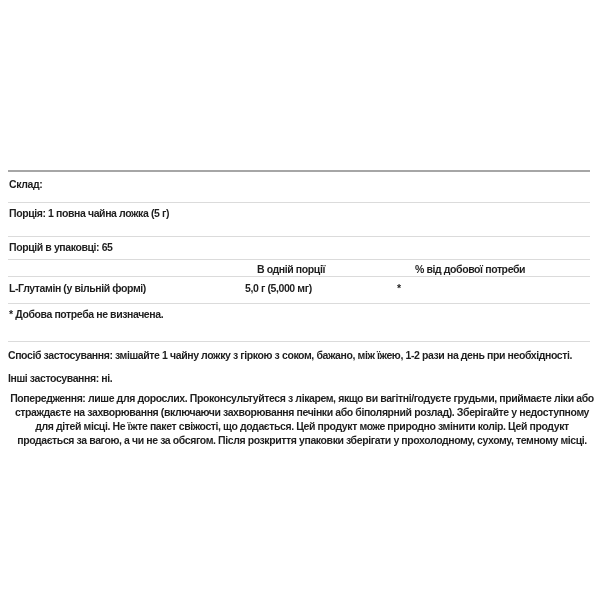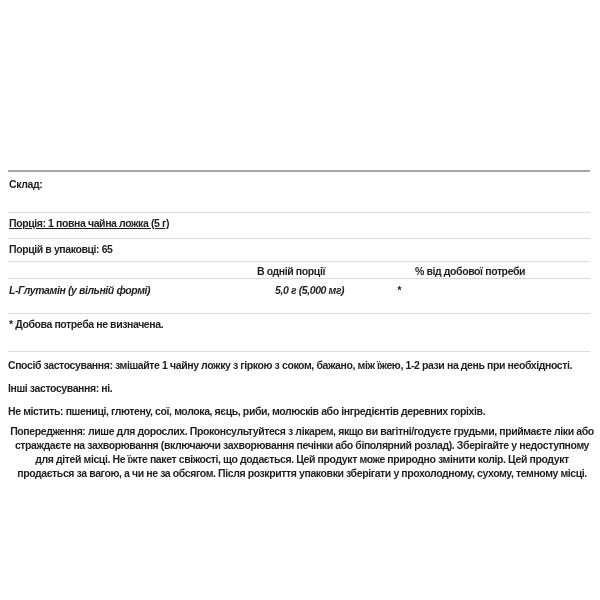--- a/index.html
+++ b/index.html
@@ -17,30 +17,30 @@
     font-weight:bold;
     letter-spacing:-0.4px;
     color:#1e1e1e;
     line-height:13px;
   }
   .row {
     margin:0 10px 0 8px;
     border-bottom:1px solid #dbdbdb;
     position:relative;
   }
-  .row-top     { border-top:2px solid #a6a6a6; padding:6px 0 21px 1px; }
-  .row-serving { padding:4px 0 8px 1px;text-decoration:underline; }
+  .row-top     { border-top:2px solid #a6a6a6; padding:6px 0 11px 1px; }
+  .row-serving { padding:4px 0 16px 1px; }
   .row-count   { padding:4px 0 5px 1px; }
   .row-header  { padding:3px 0 0 1px; }
-  .row-data    { padding:5px 0 16px 1px;font-style:italic; }
+  .row-data    { padding:5px 0 8px 1px; }
   .row-foot    { padding:4px 0 20px 1px; }
   .col2 { position:absolute; left:249px; top:inherit; }
   .row-header .col2 { position:absolute; left:249px; }
   .row-header .col3 { position:absolute; left:387px;margin-left:20px; }
-  .row-data   .col2 { position:absolute; left:267px; }
+  .row-data   .col2 { position:absolute; left:237px; }
   .row-data   .col3 { position:absolute; left:389px; }
   .para {
     margin:0 4px 0 8px;
     line-height:14px;
   }
   .p1 { margin-top:6px; }
   .p2 { margin-top:9px; }
   .p3 { margin-top:9px; }
   .p4 { margin-top:6px;text-align:center; }
 </style>
@@ -74,17 +74,16 @@
   </div>
 
   <div class="row row-foot">
     <span>* Добова потреба не визначена.</span>
   </div>
 
   <div class="para p1">Спосіб застосування: змішайте 1 чайну ложку з гіркою з соком, бажано, між їжею, 1-2 рази на день при необхідності.</div>
 
   <div class="para p2">Інші застосування: ні.</div>
 
-  <div class="para p3">Не містить: пшениці, глютену, сої, молока, яєць, риби, молюсків або інгредієнтів деревних горіхів.</div>
 
   <div class="para p4">Попередження: лише для дорослих. Проконсультуйтеся з лікарем, якщо ви вагітні/годуєте грудьми, приймаєте ліки або страждаєте на захворювання (включаючи захворювання печінки або біполярний розлад). Зберігайте у недоступному для дітей місці. Не їжте пакет свіжості, що додається. Цей продукт може природно змінити колір. Цей продукт продається за вагою, а чи не за обсягом. Після розкриття упаковки зберігати у прохолодному, сухому, темному місці.</div>
 
 </div>
 
 </body></html>

